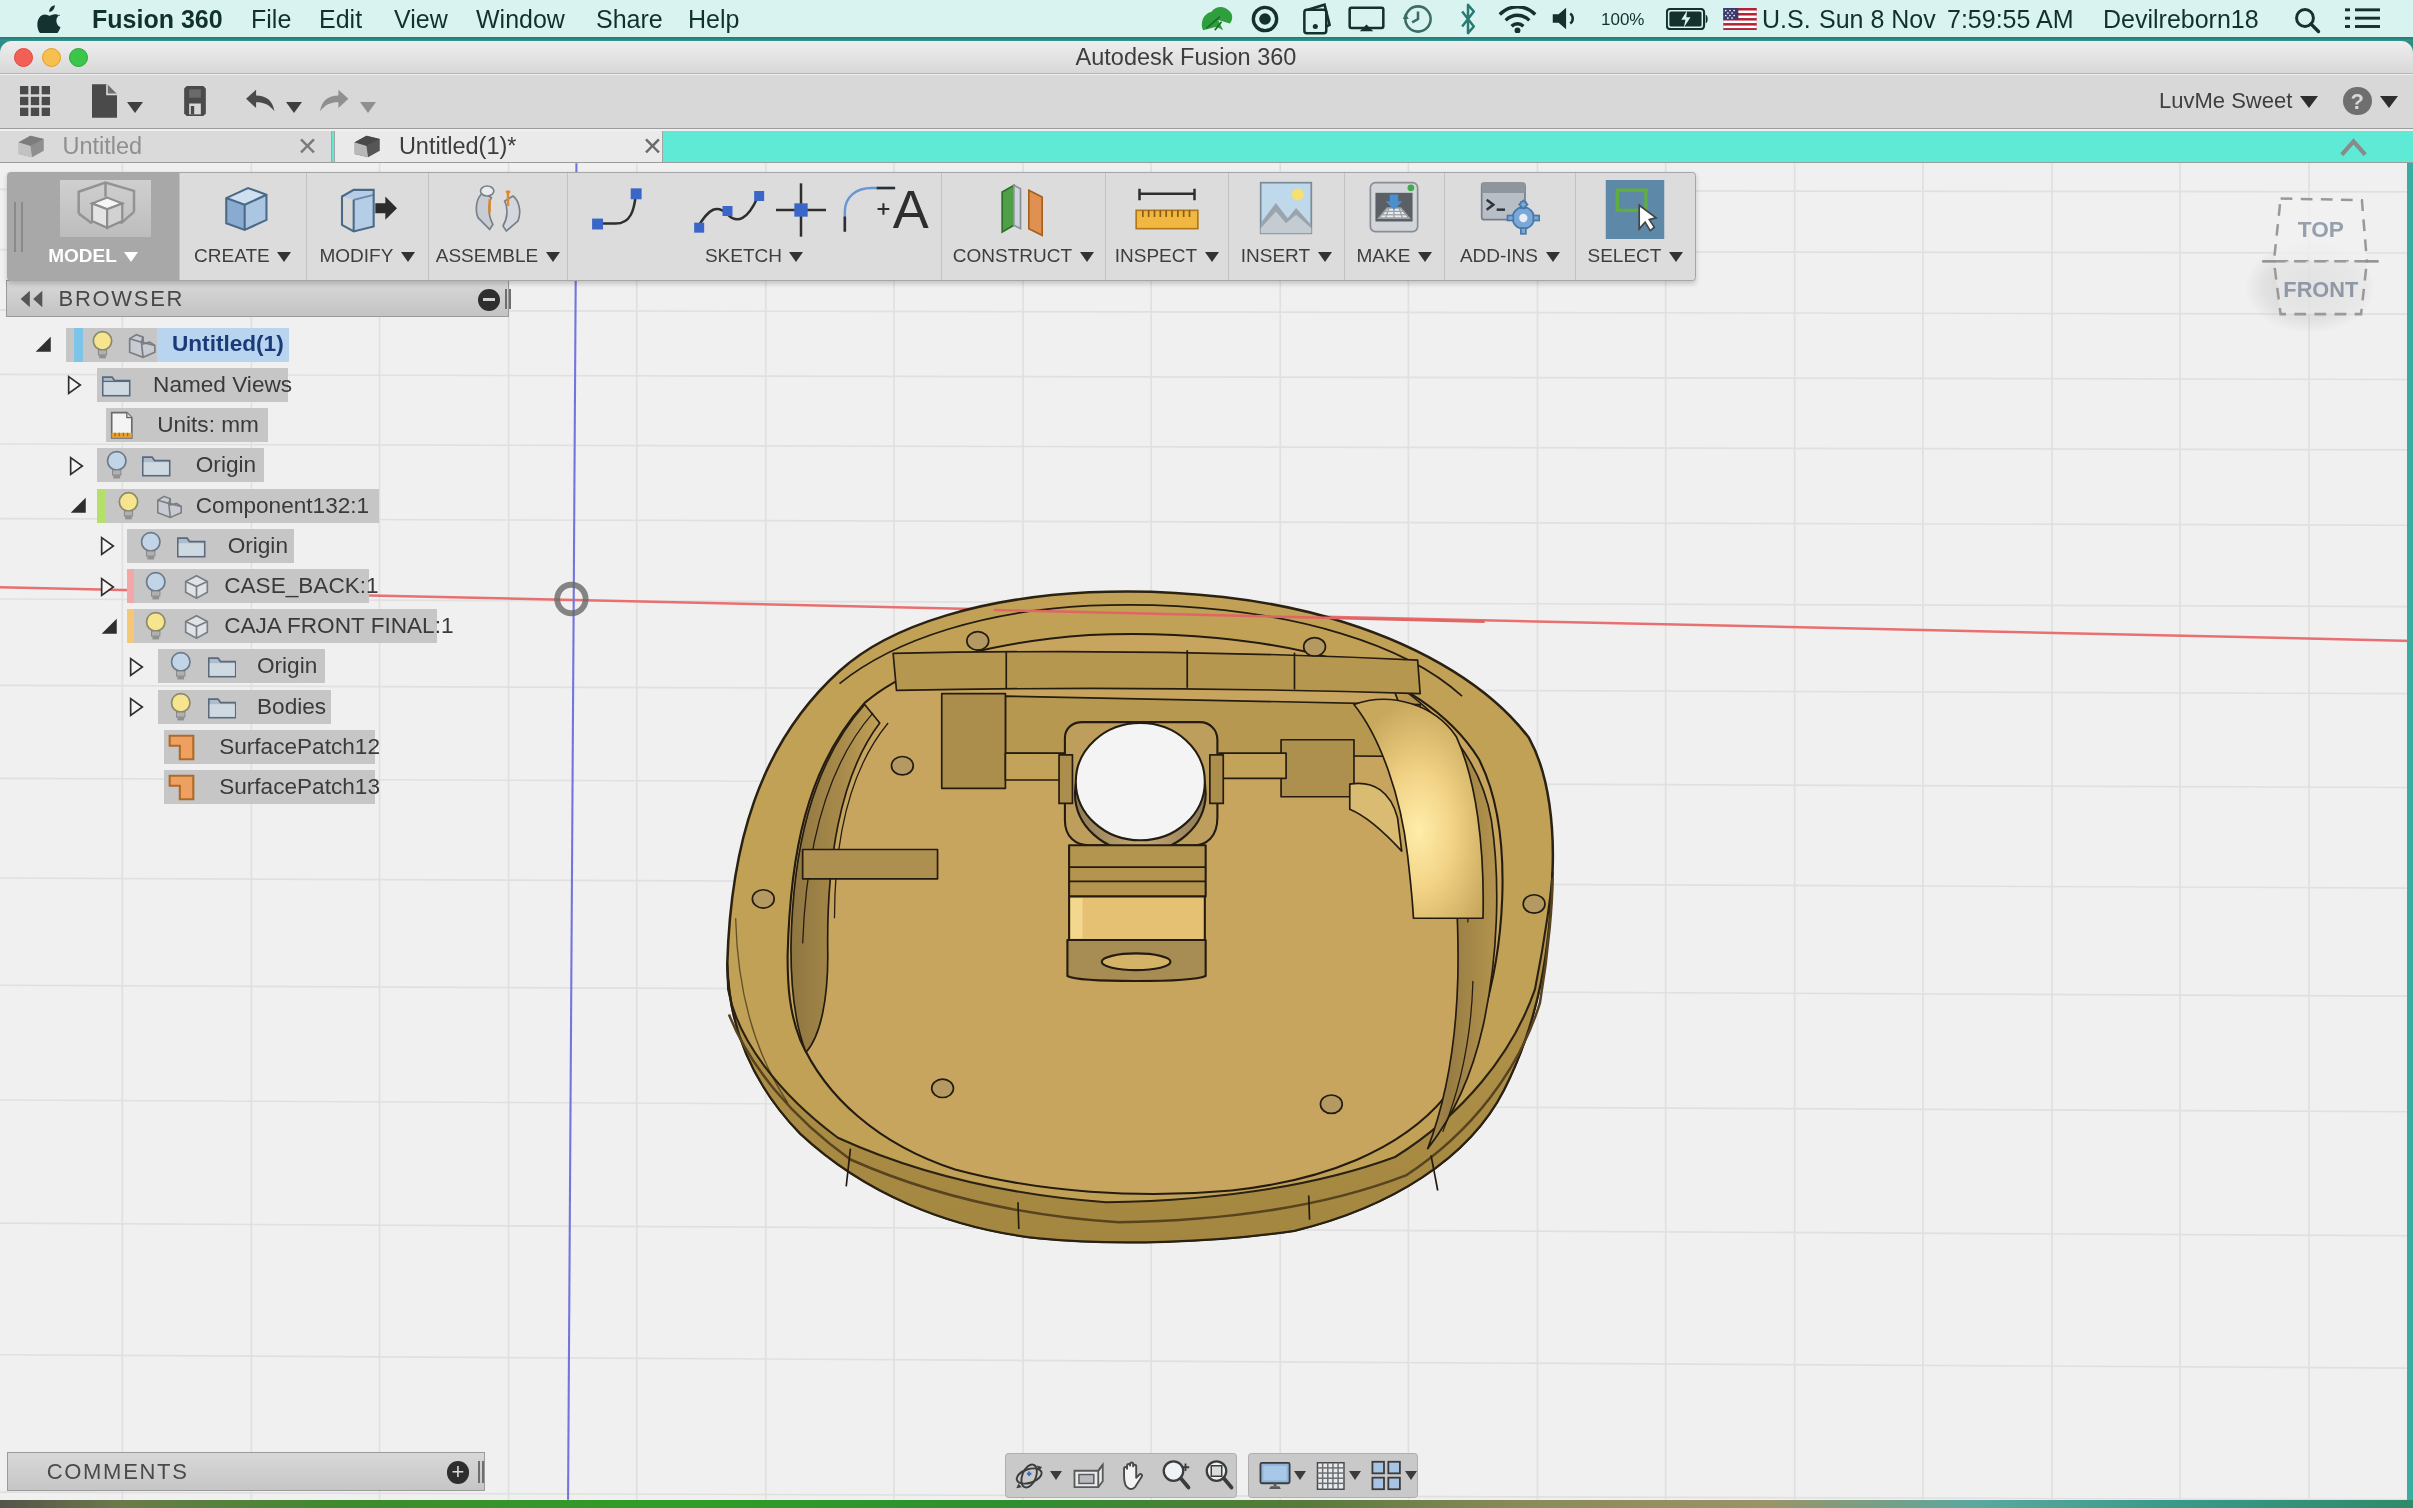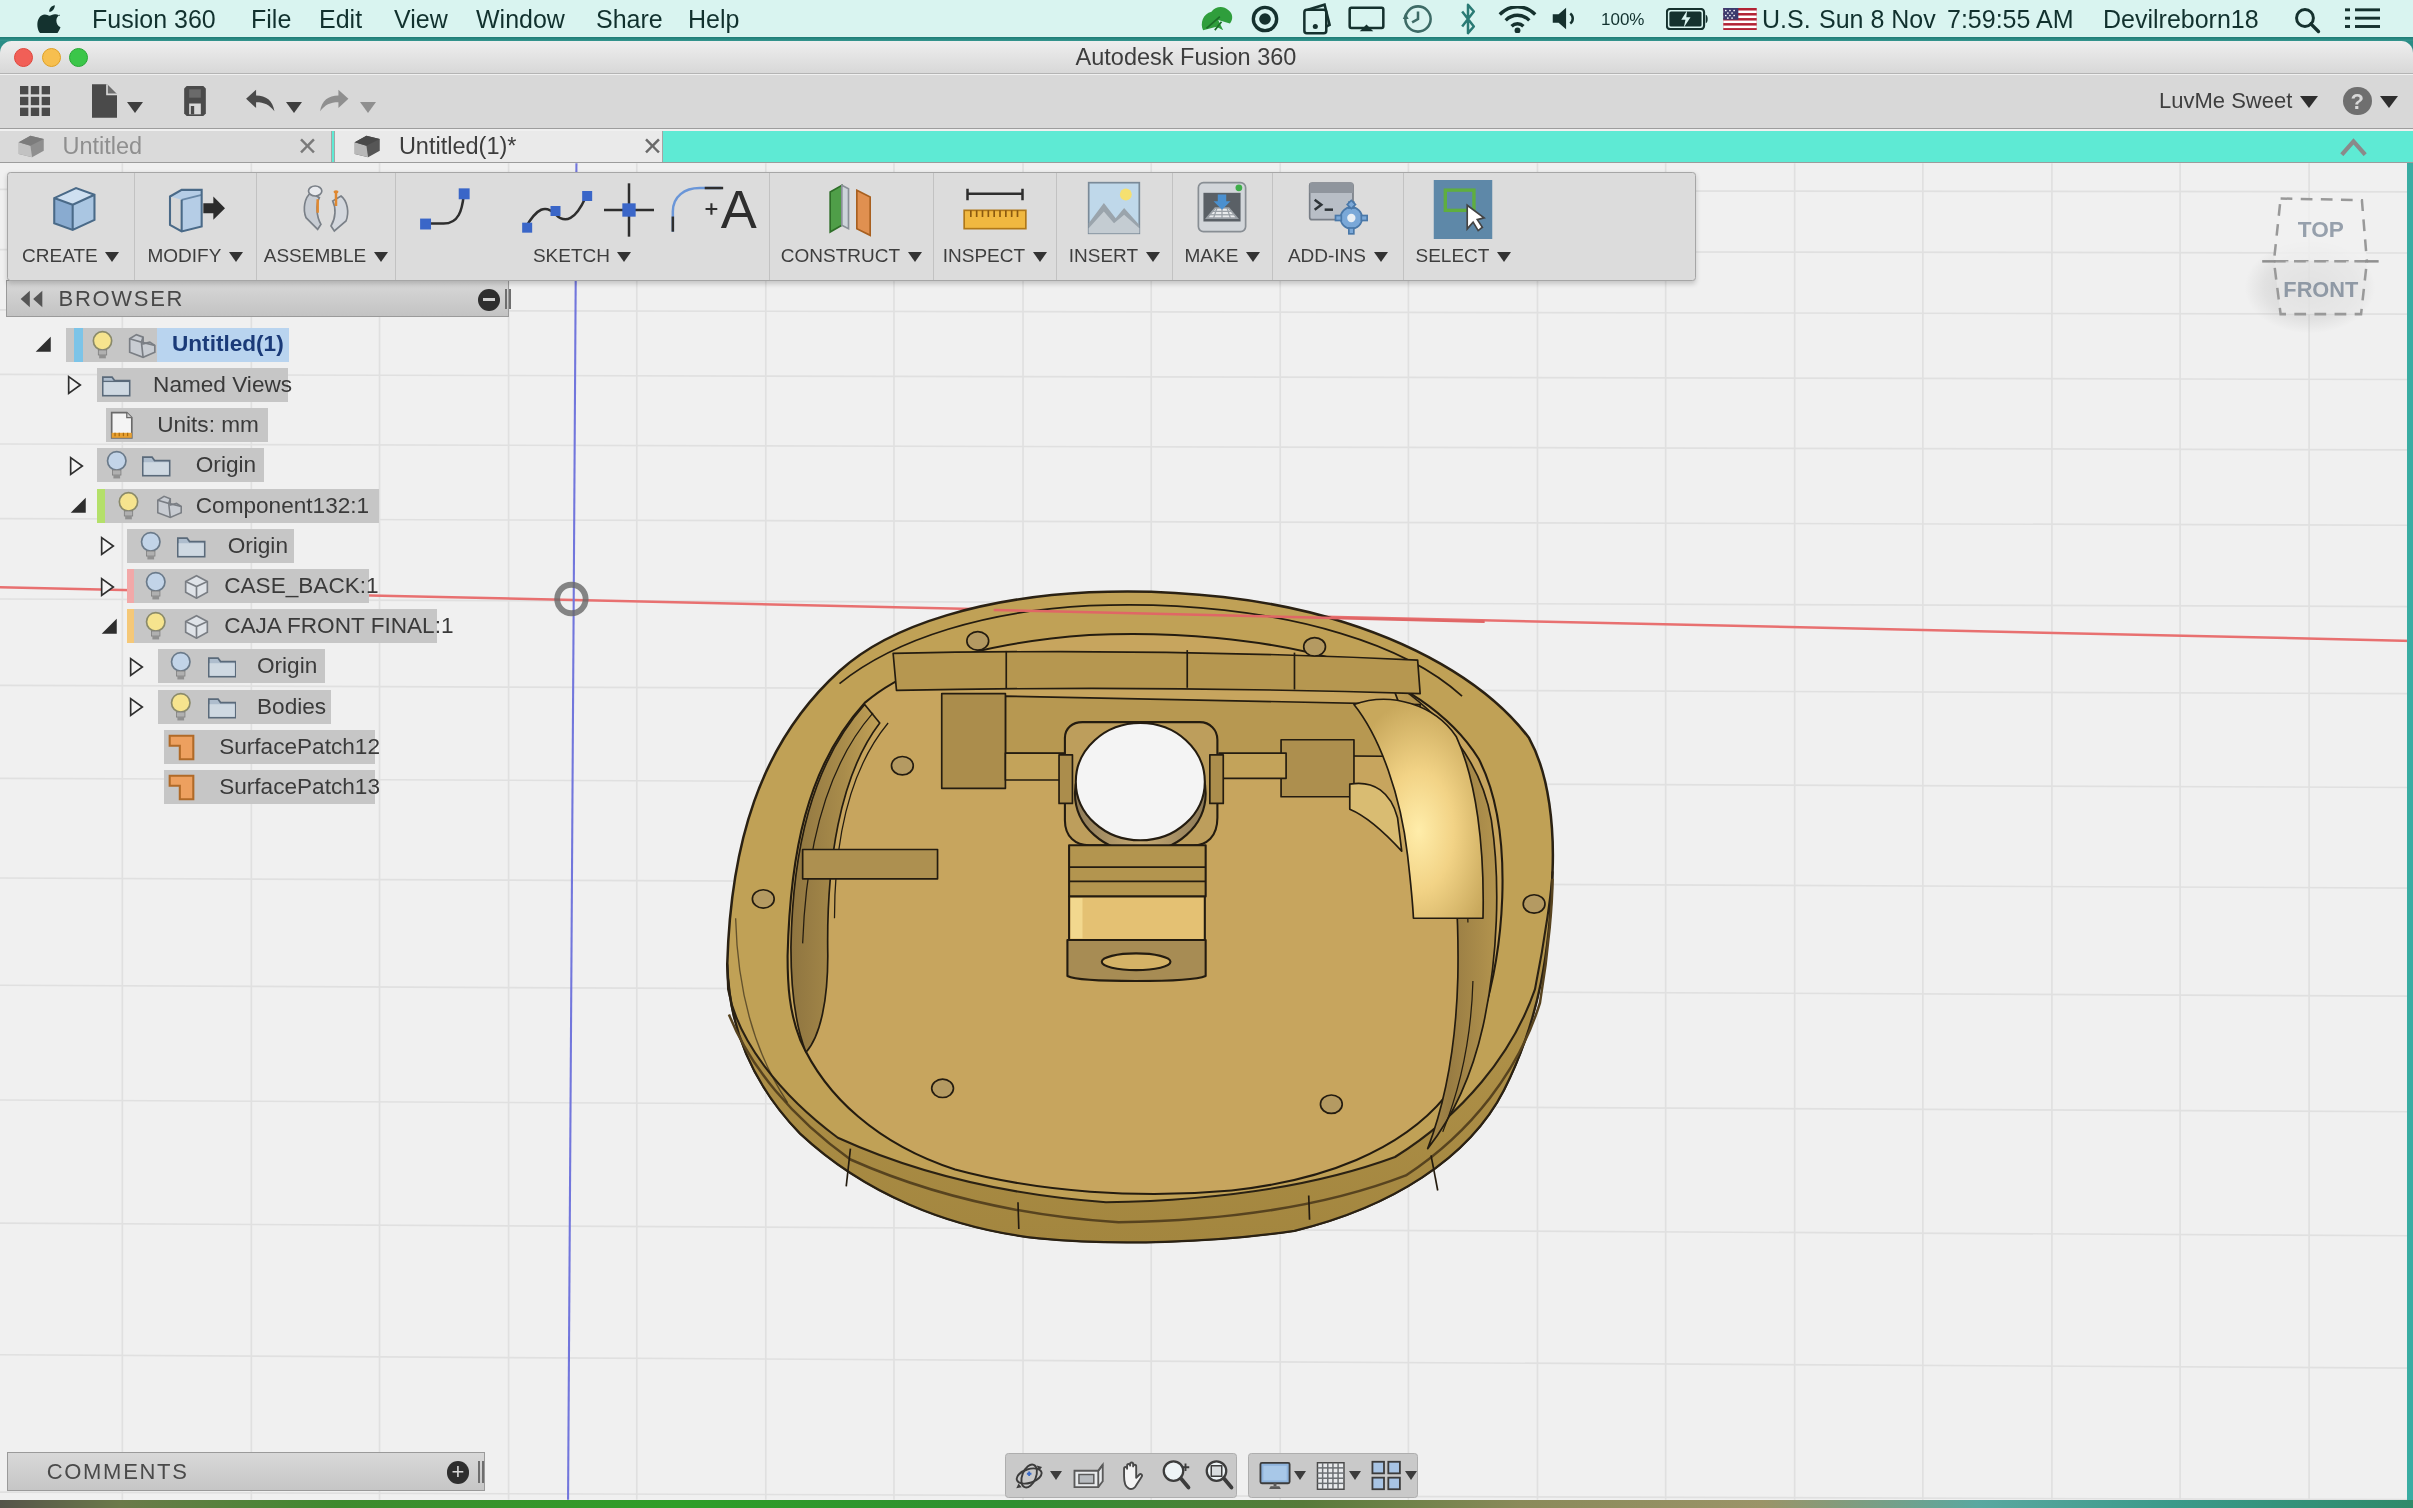--- a/index.html
+++ b/index.html
@@ -38,21 +38,21 @@
 
 #rightstrip{left:2407px;top:163px;width:6.7px;height:1337px;background:#3aada3;z-index:60}
 #bottomstrip{left:0;top:1500px;width:2413px;height:8.4px;background:linear-gradient(90deg,#55544a 0%,#6b7a4a 5%,#3e8a2e 14%,#2f9e28 28%,#2e8f30 42%,#577a3a 54%,#8a8a5a 63%,#9a9468 73%,#5aa8a0 82%,#3a9a8a 90%,#2e8a6a 100%);z-index:60}
 </style>
 </head>
 <body>
 <div class="abs" id="menubar">
   <svg class="abs" style="left:37px;top:5px" width="23.5" height="28" viewBox="0 0 17 20">
       <path fill="#14322f" d="M11.9 0c.1 1.2-.4 2.4-1.1 3.3-.7.9-1.9 1.6-3 1.5-.1-1.2.5-2.4 1.1-3.2C9.7.7 10.9 0 11.9 0zM15.6 6.8c-1.6 1-2.6 2.6-2.6 4.5 0 2.1 1.3 4 3 4.7-.4 1.2-.9 2.2-1.6 3.2-.9 1.4-1.9 2.8-3.4 2.8-1.4 0-1.9-.9-3.5-.9-1.7 0-2.2.9-3.6.9-1.5 0-2.5-1.5-3.5-2.9C-1 16.3-1.3 12 .5 9.2c.9-1.5 2.5-2.5 4.2-2.5 1.3 0 2.5.9 3.3.9.8 0 2.3-1 3.9-1 .7 0 2.5.1 3.7 1.2z" transform="translate(1 0)"></path>
     </svg>
-  <div class="mi" style="left:92px;font-weight:normal">Fusion 360</div>
+  <div class="mi" style="left:92px;font-weight:bold">Fusion 360</div>
   <div class="mi" style="left:251px">File</div>
   <div class="mi" style="left:319px">Edit</div>
   <div class="mi" style="left:394px">View</div>
   <div class="mi" style="left:476px">Window</div>
   <div class="mi" style="left:596px">Share</div>
   <div class="mi" style="left:688px">Help</div>
   <svg class="abs" style="left:1198px;top:5px" width="37" height="28.5" viewBox="0 0 44 34">
       <path d="M6 30 C2 22 6 10 16 8 C20 2 30 0 36 6 C42 10 42 18 38 22 L24 18 L30 30 L22 26 Z" fill="#2f9e3c"></path>
       <path d="M10 28 L26 14 M20 30 L28 20" stroke="#1c6e28" stroke-width="2" fill="none"></path>
     </svg>
@@ -334,20 +334,36 @@
 
 <ellipse cx="2757" cy="342" rx="78" ry="55" fill="url(#vcsh)"></ellipse>
 <polygon points="2722,236 2819,238 2825,311 2714,311" fill="rgba(240,240,240,0.82)" stroke="#999999" stroke-width="3" stroke-dasharray="14 10"></polygon>
 <polygon points="2714,311 2825,311 2818,374 2722,374" fill="rgba(234,234,234,0.7)" stroke="#999999" stroke-width="3" stroke-dasharray="14 10"></polygon>
 <line x1="2700" y1="311" x2="2716" y2="311" stroke="#909090" stroke-width="3"></line>
 <line x1="2823" y1="311" x2="2839" y2="311" stroke="#909090" stroke-width="3"></line>
 <text x="2770" y="282" font-size="27" font-weight="bold" fill="#96a0ac" text-anchor="middle" font-family="Liberation Sans, sans-serif">TOP</text>
 <text x="2770" y="354" font-size="26" font-weight="bold" fill="#8f99a5" text-anchor="middle" font-family="Liberation Sans, sans-serif">FRONT</text>
 </svg>
 <div class="abs" id="ribbon">
+  <div class="rp" style="width:172px;background:#a8a8a8">
+    <div class="abs" style="left:6.7px;top:28.5px;width:2.5px;height:50px;border-left:2.5px solid #8a8a8a;border-right:2.5px solid #8a8a8a;padding-left:4.2px"></div>
+    <div class="abs" style="left:52px;top:6.7px;width:91px;height:57px;background:linear-gradient(#cfcfcf,#bdbdbd)">
+      <svg width="91" height="57" viewBox="0 0 108 68">
+          <g stroke="#939393" stroke-width="3" fill="none">
+            <path d="M22 40 L22 14 L54 3 L88 13 L88 38"></path>
+            <path d="M54 3 L54 20"></path>
+            <path d="M22 40 L38 52 M88 38 L72 52"></path>
+          </g>
+          <path d="M38 28 L56 21 L74 28 L56 35 Z" fill="#f6f6f6" stroke="#8d8d8d" stroke-width="2.5"></path>
+          <path d="M38 28 L56 35 L56 57 L38 49 Z" fill="#e4e4e4" stroke="#8d8d8d" stroke-width="2.5"></path>
+          <path d="M74 28 L56 35 L56 57 L74 49 Z" fill="#d2d2d2" stroke="#8d8d8d" stroke-width="2.5"></path>
+        </svg>
+    </div>
+    <div class="rlabel" style="color:#fff;font-weight:bold">MODEL<span class="dar" style="border-top-color:#fff"></span></div>
+  </div>
   <div class="rp" style="width:127px">
     <svg class="ricon" style="top:10px" width="57" height="52" viewBox="0 0 68 62">
         <path d="M14 18 L40 6 L62 14 L62 44 L36 56 L14 48 Z" fill="#aac6e2"></path>
         <path d="M14 18 L36 26 L36 56 L14 48 Z" fill="#89abd0"></path>
         <path d="M14 18 L40 6 L62 14 L36 26 Z" fill="#cfe0f1"></path>
         <path d="M14 18 L40 6 L62 14 L62 44 L36 56 L14 48 Z M14 18 L36 26 L36 56 M36 26 L62 14" fill="none" stroke="#4a6a88" stroke-width="2.5"></path>
       </svg>
     <div class="rlabel">CREATE<span class="dar"></span></div>
   </div>
   <div class="rp" style="width:122px">

